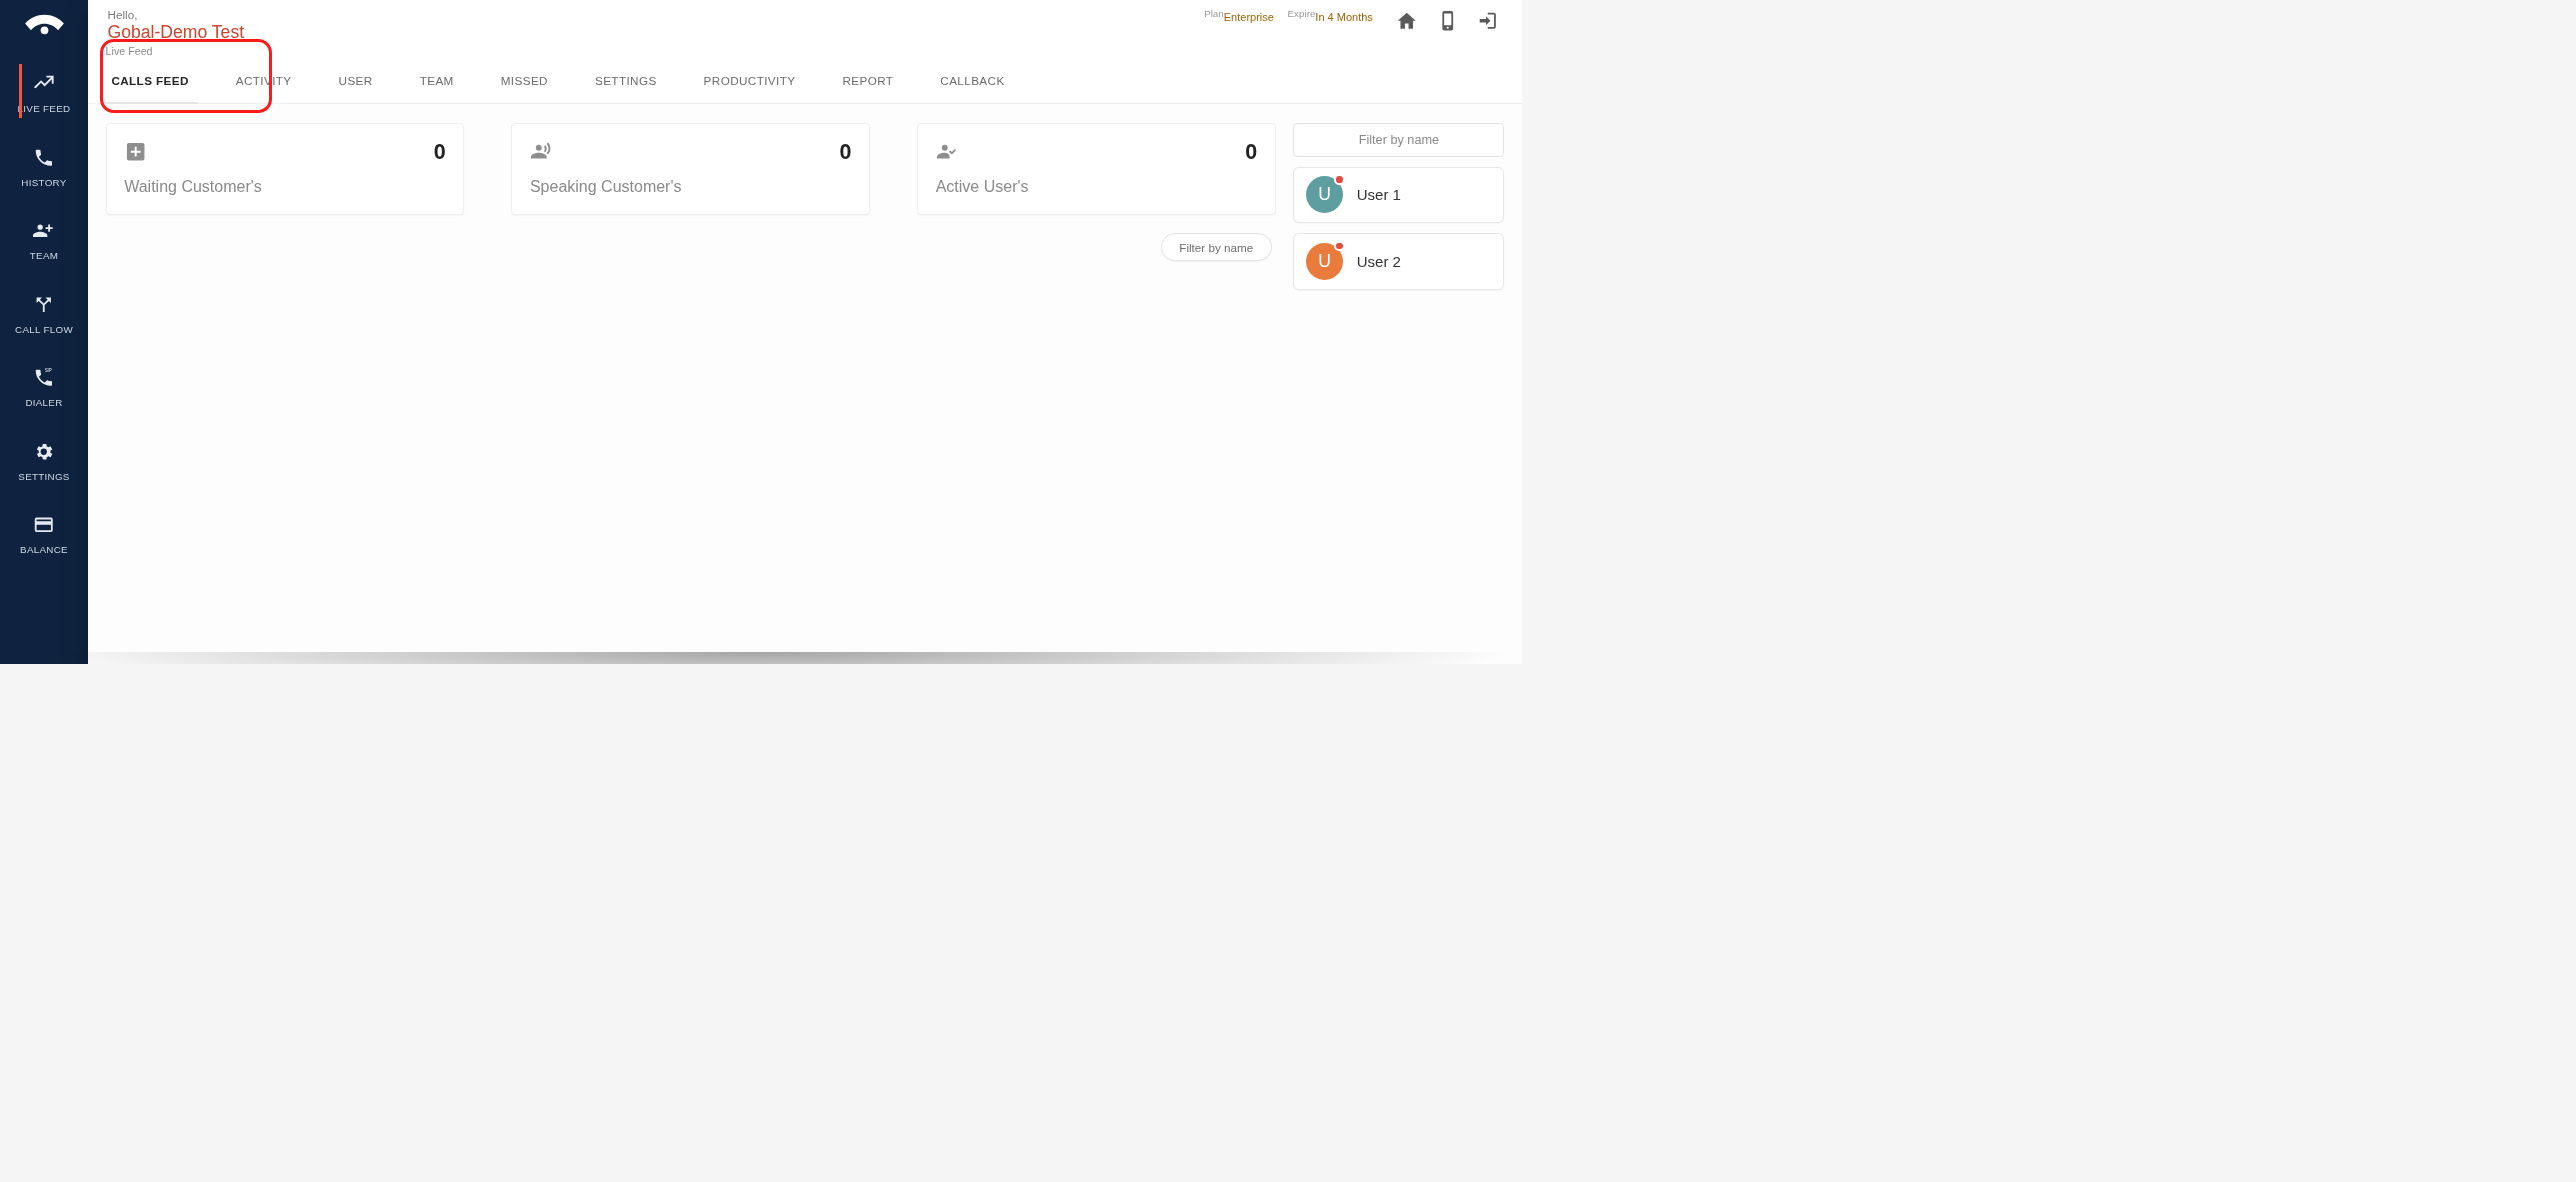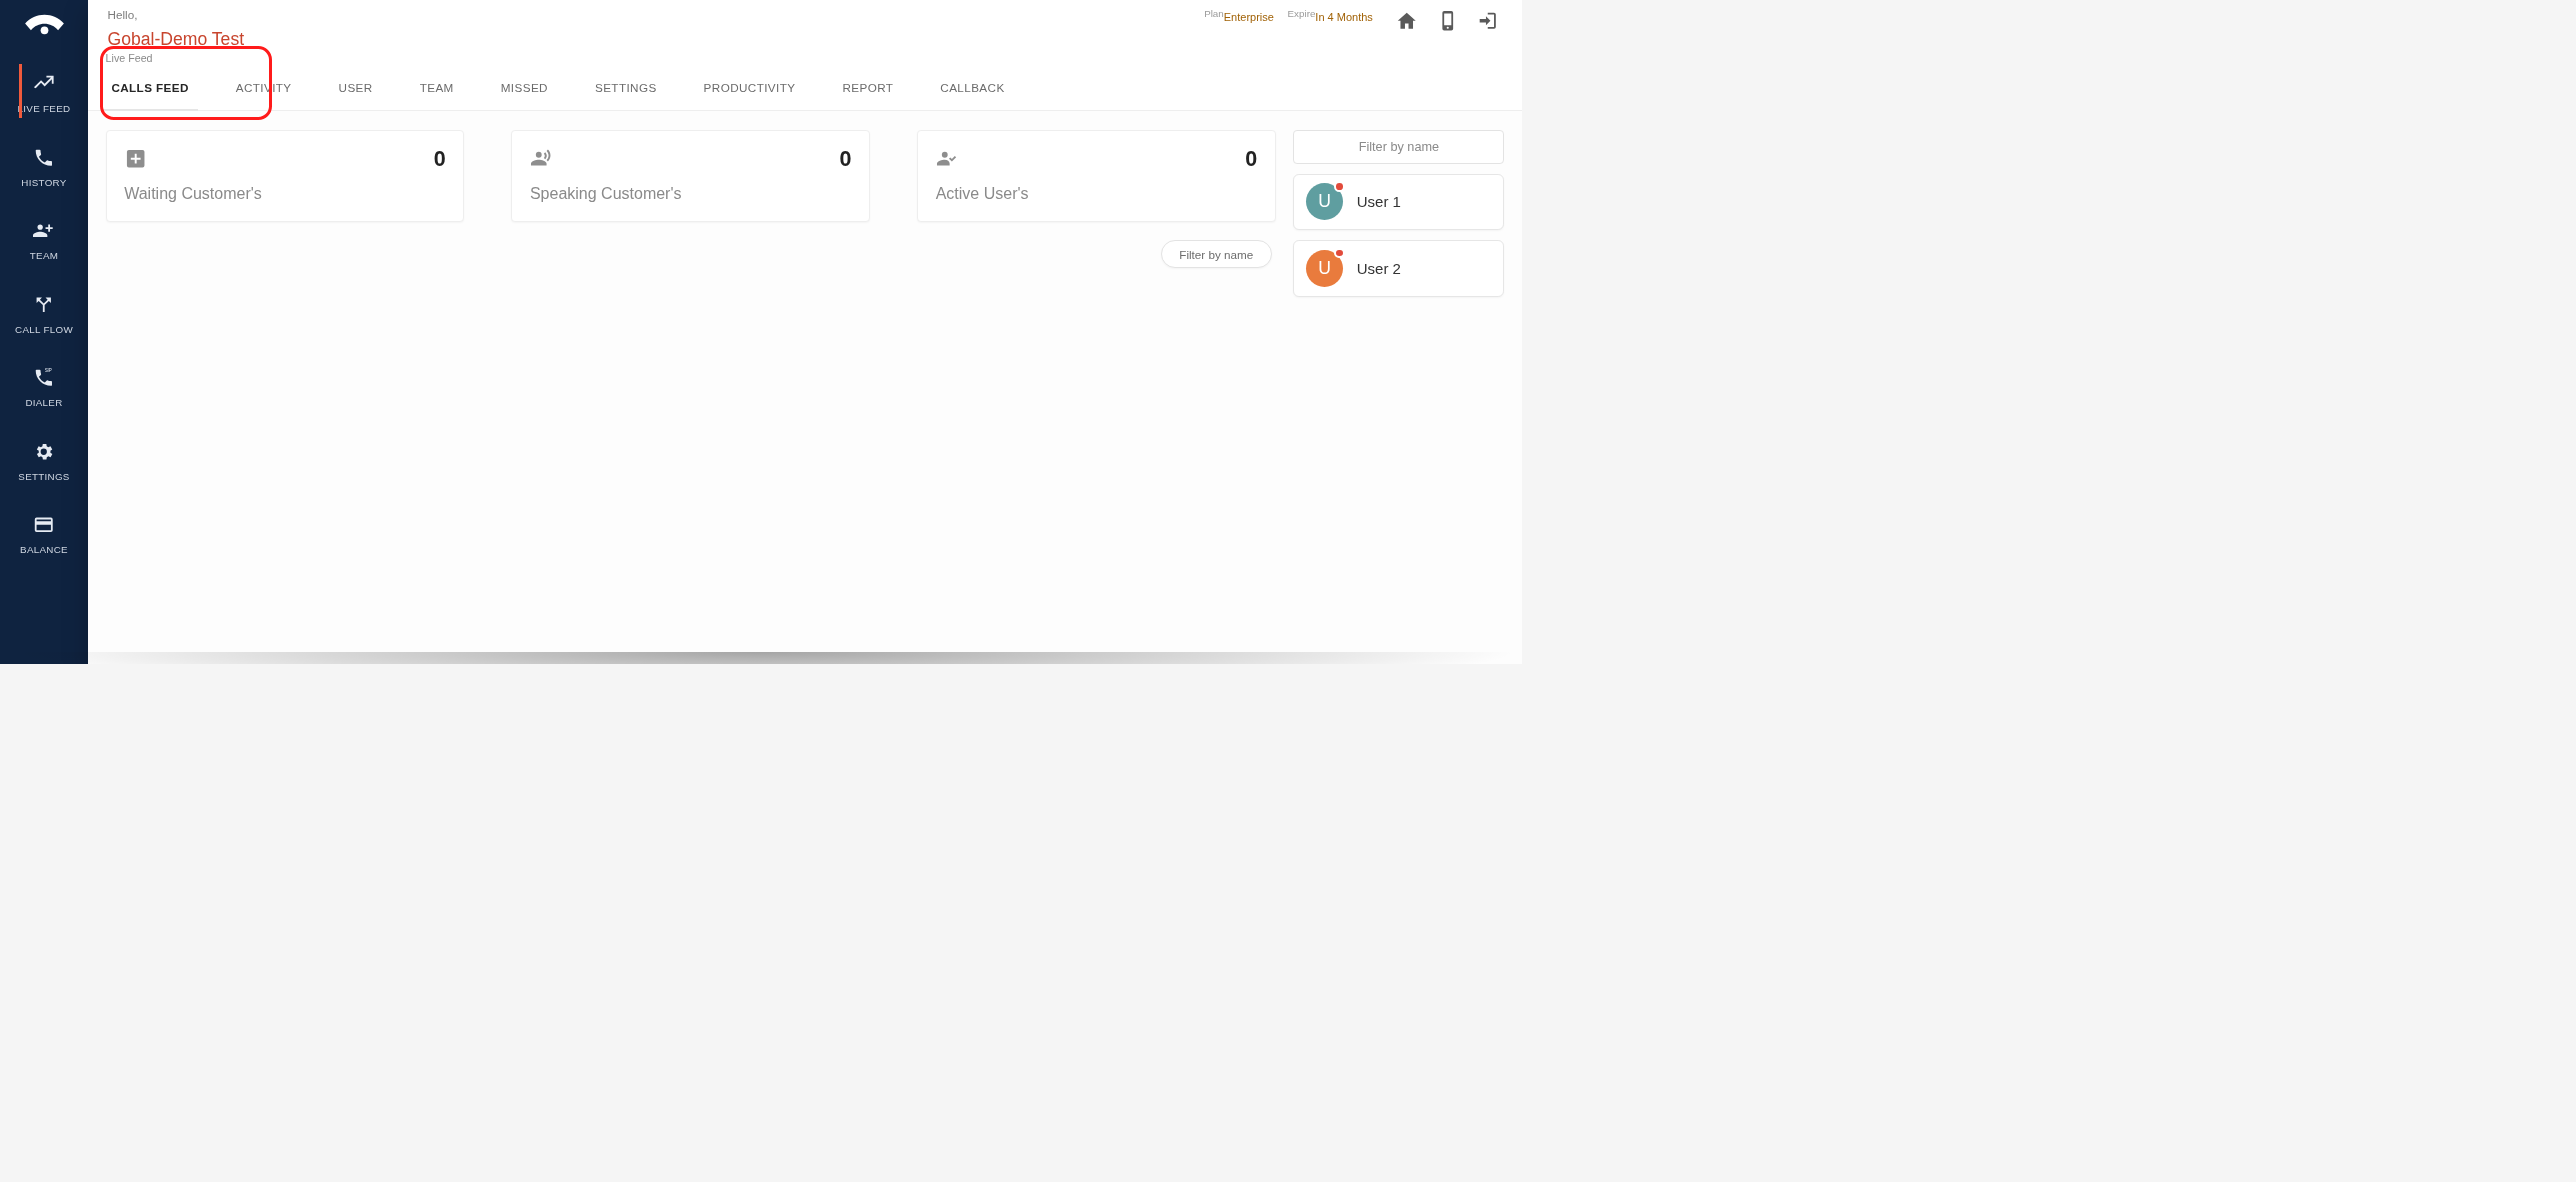--- a/index.html
+++ b/index.html
@@ -61,21 +61,21 @@
   }
 
   
   .header {
     display:flex;
     align-items:flex-start;
     padding:7.8px 13.7px 0 19.5px;
   }
   .greeting-block { display:flex; flex-direction:column; }
   .greeting { font-size:11.7px; color:#7d7d7d; }
-  .tenant { font-size:17.6px; color:#c8452e; margin-top:8px; }
+  .tenant { font-size:17.6px; color:#c8452e; margin-top:1px; }
 
   .header-spacer { flex:1; }
   .plan-block, .expire-block { display:flex; flex-direction:row; margin-right:13.7px; }
   .plan-block .k, .expire-block .k { font-size:9.8px; color:#9b9b9b; }
   .plan-block .v, .expire-block .v { font-size:11px; color:#a16207; margin-top:2.9px; }
 
   .hdr-icon { width:25px;height:25px; display:flex;align-items:center;justify-content:center; margin:0 7.8px; cursor:pointer; }
   .hdr-icon svg { width:21.5px;height:21.5px; fill:#5a5a5a; }
 
   

